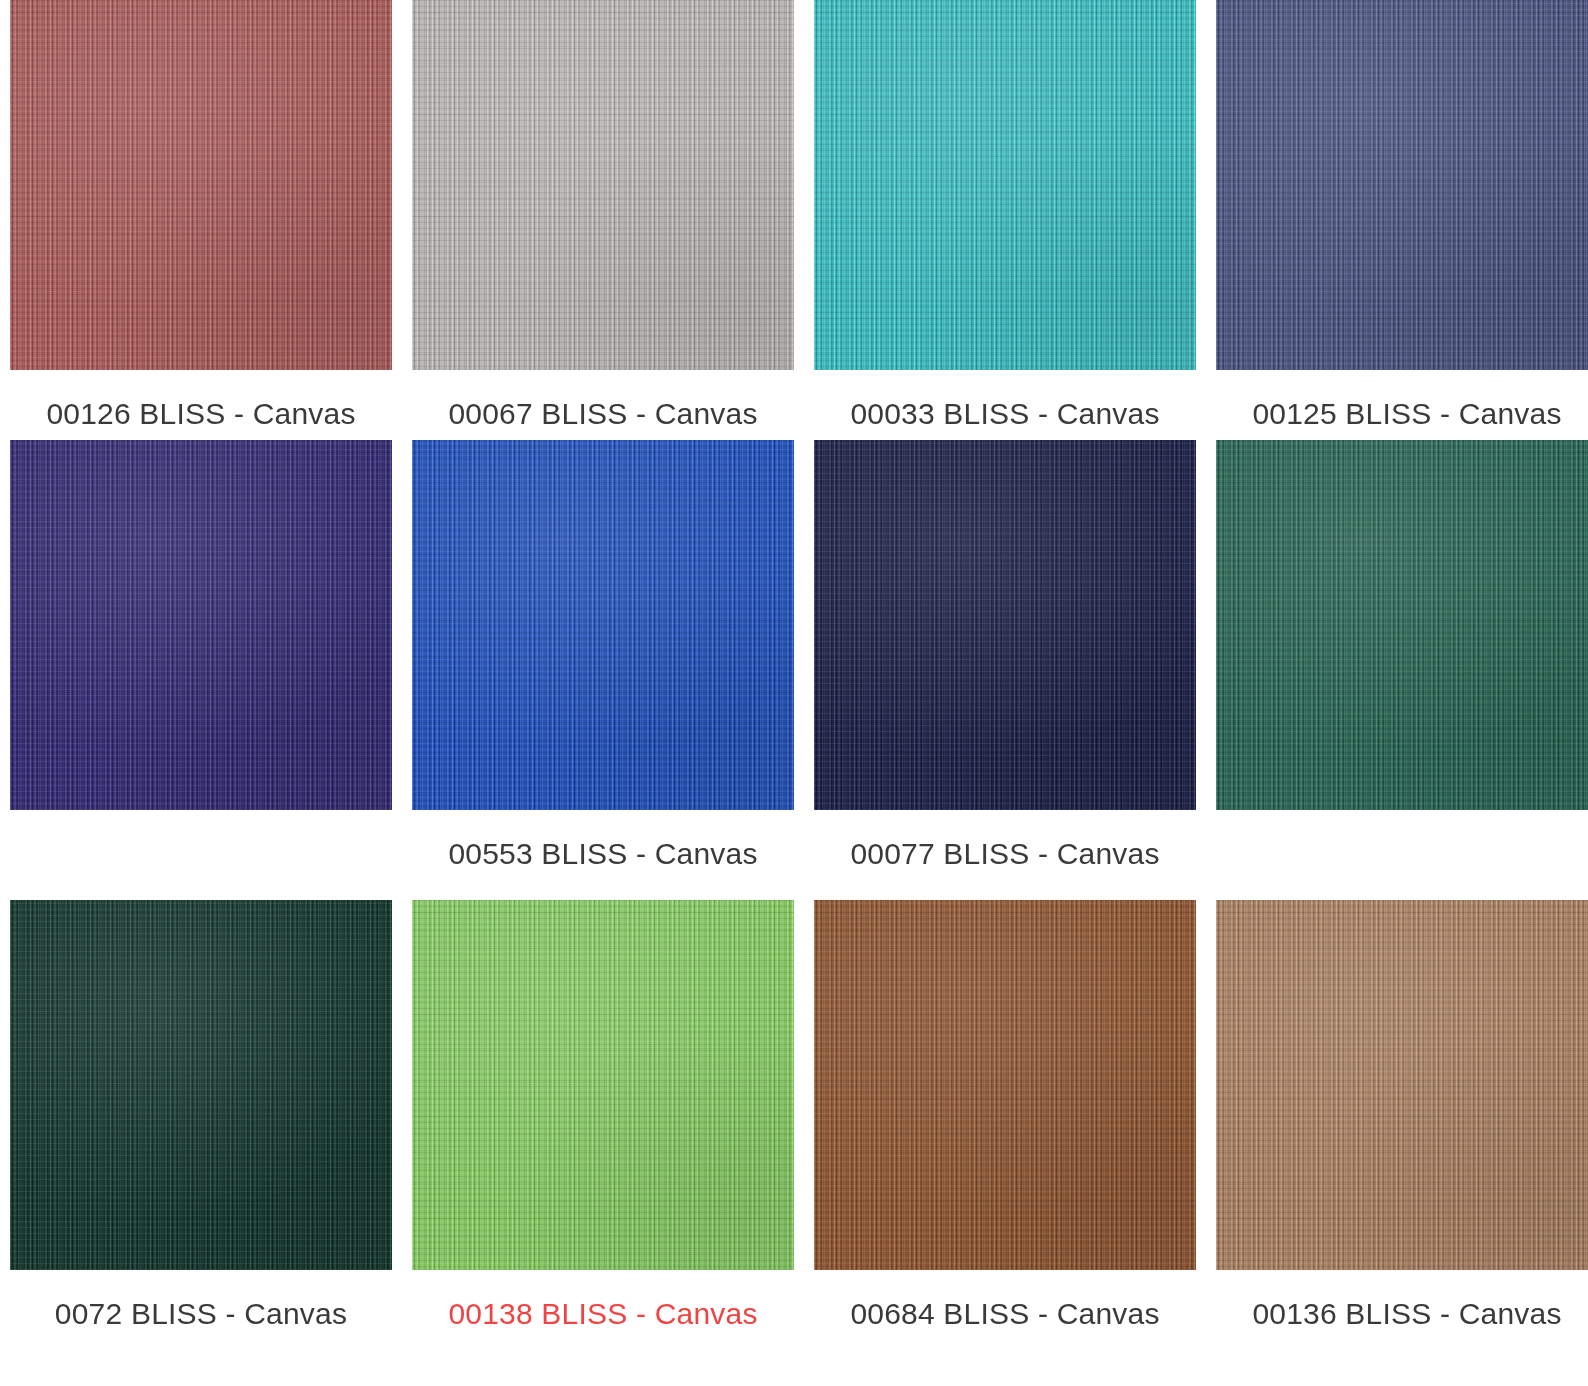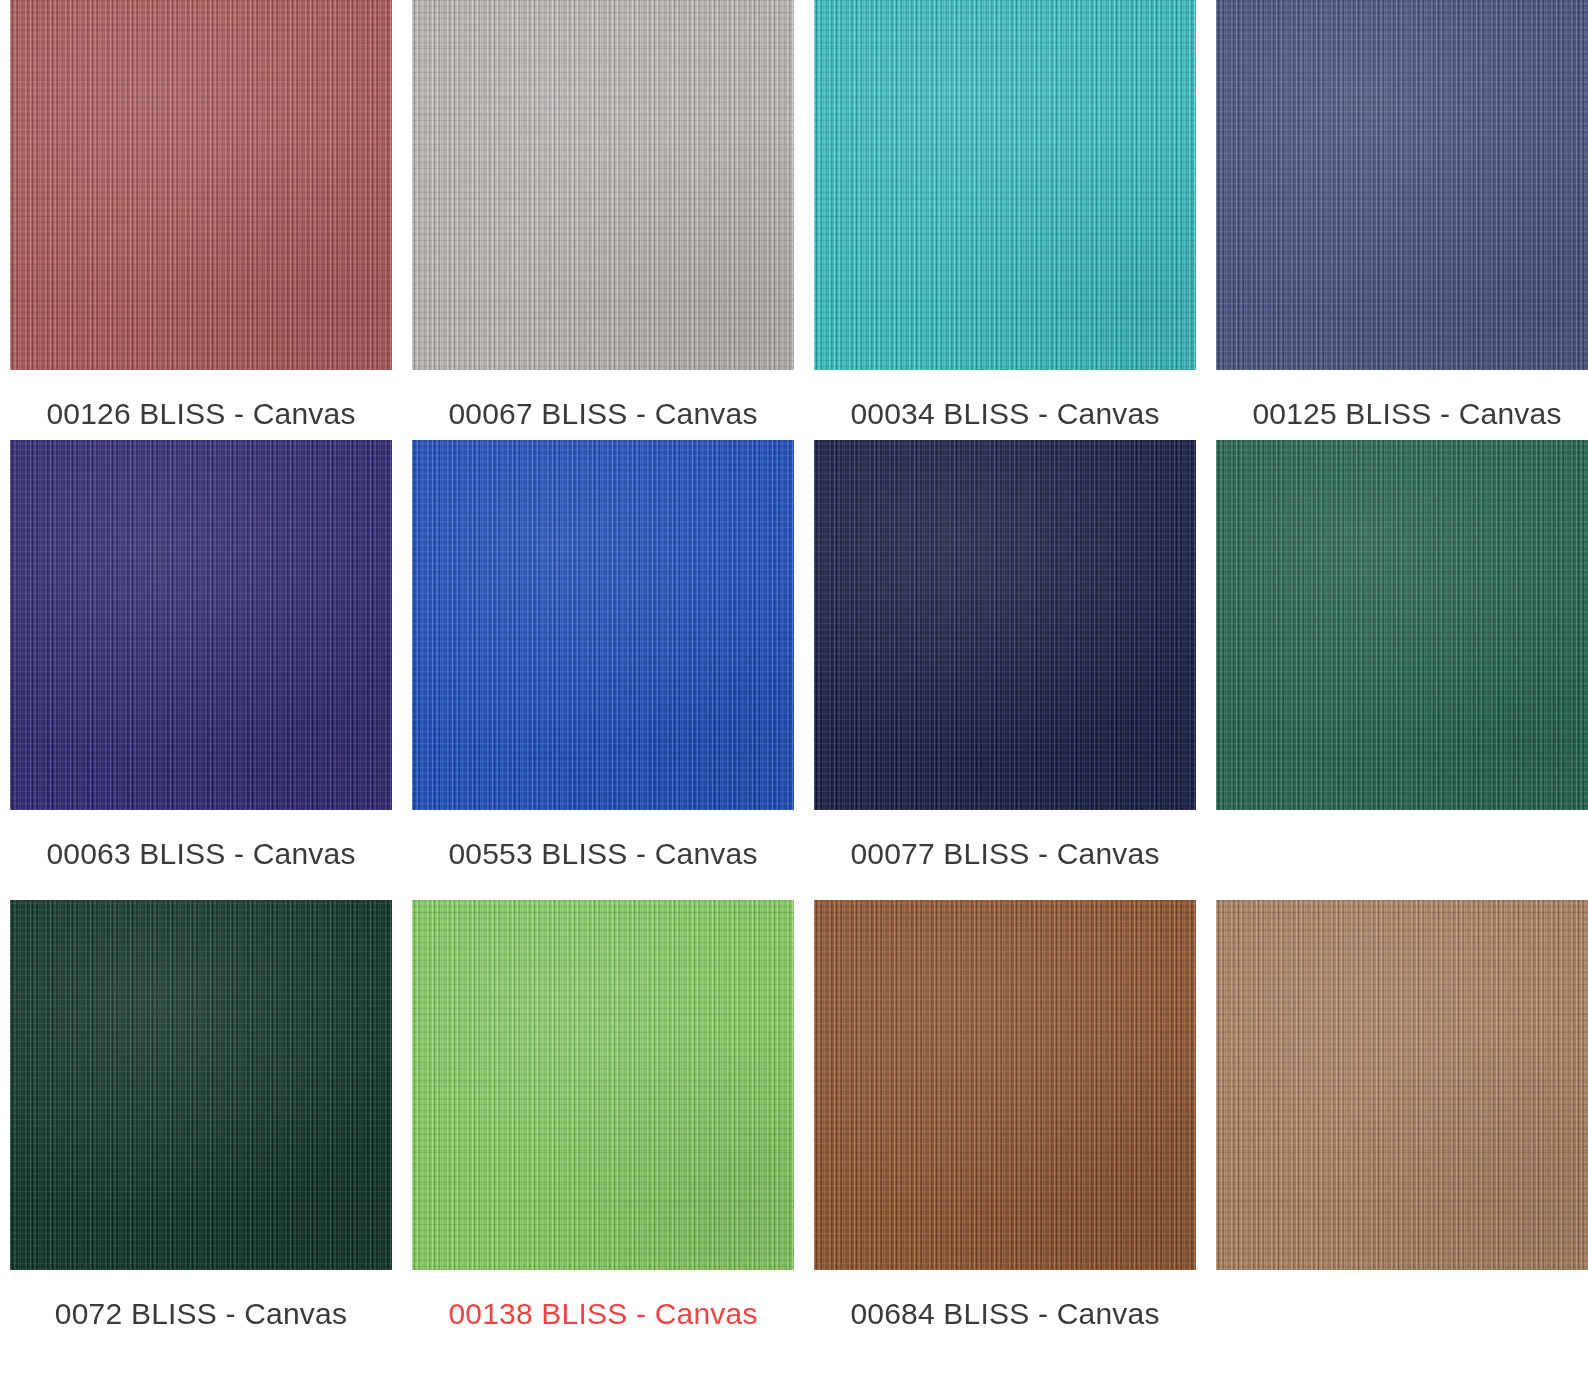--- a/index.html
+++ b/index.html
@@ -116,35 +116,34 @@
         <div class="weave"></div>
         <div class="sheen"></div>
       </div>
       <div class="swatch-label" style="color: rgb(58, 58, 58); text-align: center;">00067 BLISS - Canvas</div>
     </div>
     <div class="swatch-cell row-1">
       <div class="swatch-chip" style="background-color: rgb(60, 185, 189); background-image: repeating-linear-gradient(90deg, rgb(92, 207, 210) 0px, rgb(92, 207, 210) 1px, rgba(0, 0, 0, 0) 1px, rgba(0, 0, 0, 0) 2px, rgb(42, 158, 162) 2px, rgb(42, 158, 162) 3px, rgba(0, 0, 0, 0) 3px, rgba(0, 0, 0, 0) 5px);">
         <div class="weave"></div>
         <div class="sheen"></div>
       </div>
-      <div class="swatch-label" style="color: rgb(58, 58, 58);">00034 BLISS - Canvas</div>
+      <div class="swatch-label" style="color: rgb(58, 58, 58);">00033 BLISS - Canvas</div>
     </div>
     <div class="swatch-cell row-1">
       <div class="swatch-chip" style="background-color: rgb(75, 85, 127); background-image: repeating-linear-gradient(90deg, rgb(99, 109, 152) 0px, rgb(99, 109, 152) 1px, rgba(0, 0, 0, 0) 1px, rgba(0, 0, 0, 0) 2px, rgb(58, 67, 103) 2px, rgb(58, 67, 103) 3px, rgba(0, 0, 0, 0) 3px, rgba(0, 0, 0, 0) 5px);">
         <div class="weave"></div>
         <div class="sheen"></div>
       </div>
       <div class="swatch-label" style="color: rgb(58, 58, 58); text-align: right;">00125 BLISS - Canvas</div>
     </div>
     <div class="swatch-cell row-2">
       <div class="swatch-chip" style="background-color: rgb(53, 45, 114); background-image: repeating-linear-gradient(90deg, rgb(74, 65, 144) 0px, rgb(74, 65, 144) 1px, rgba(0, 0, 0, 0) 1px, rgba(0, 0, 0, 0) 2px, rgb(38, 31, 89) 2px, rgb(38, 31, 89) 3px, rgba(0, 0, 0, 0) 3px, rgba(0, 0, 0, 0) 5px);">
         <div class="weave"></div>
         <div class="sheen"></div>
       </div>
-      <div class="swatch-label" style="color: rgb(58, 58, 58);">00063 BLISS - Canvas</div>
     </div>
     <div class="swatch-cell row-2">
       <div class="swatch-chip" style="background-color: rgb(35, 81, 185); background-image: repeating-linear-gradient(90deg, rgb(61, 107, 209) 0px, rgb(61, 107, 209) 1px, rgba(0, 0, 0, 0) 1px, rgba(0, 0, 0, 0) 2px, rgb(22, 64, 156) 2px, rgb(22, 64, 156) 3px, rgba(0, 0, 0, 0) 3px, rgba(0, 0, 0, 0) 5px);">
         <div class="weave"></div>
         <div class="sheen"></div>
       </div>
       <div class="swatch-label" style="color: rgb(58, 58, 58);">00553 BLISS - Canvas</div>
     </div>
     <div class="swatch-cell row-2">
       <div class="swatch-chip" style="background-color: rgb(30, 35, 71); background-image: repeating-linear-gradient(90deg, rgb(46, 53, 96) 0px, rgb(46, 53, 96) 1px, rgba(0, 0, 0, 0) 1px, rgba(0, 0, 0, 0) 2px, rgb(20, 24, 52) 2px, rgb(20, 24, 52) 3px, rgba(0, 0, 0, 0) 3px, rgba(0, 0, 0, 0) 5px);">
@@ -178,14 +177,15 @@
         <div class="weave"></div>
         <div class="sheen"></div>
       </div>
       <div class="swatch-label" style="color: rgb(58, 58, 58);">00684 BLISS - Canvas</div>
     </div>
     <div class="swatch-cell row-3">
       <div class="swatch-chip" style="background-color: rgb(166, 127, 97); background-image: repeating-linear-gradient(90deg, rgb(189, 150, 121) 0px, rgb(189, 150, 121) 1px, rgba(0, 0, 0, 0) 1px, rgba(0, 0, 0, 0) 2px, rgb(141, 106, 78) 2px, rgb(141, 106, 78) 3px, rgba(0, 0, 0, 0) 3px, rgba(0, 0, 0, 0) 5px);">
         <div class="weave"></div>
         <div class="sheen"></div>
       </div>
+      <div class="swatch-label" style="color: rgb(58, 58, 58);">00136 BLISS - Canvas</div>
     </div>
   </div>
 
 </body></html>

